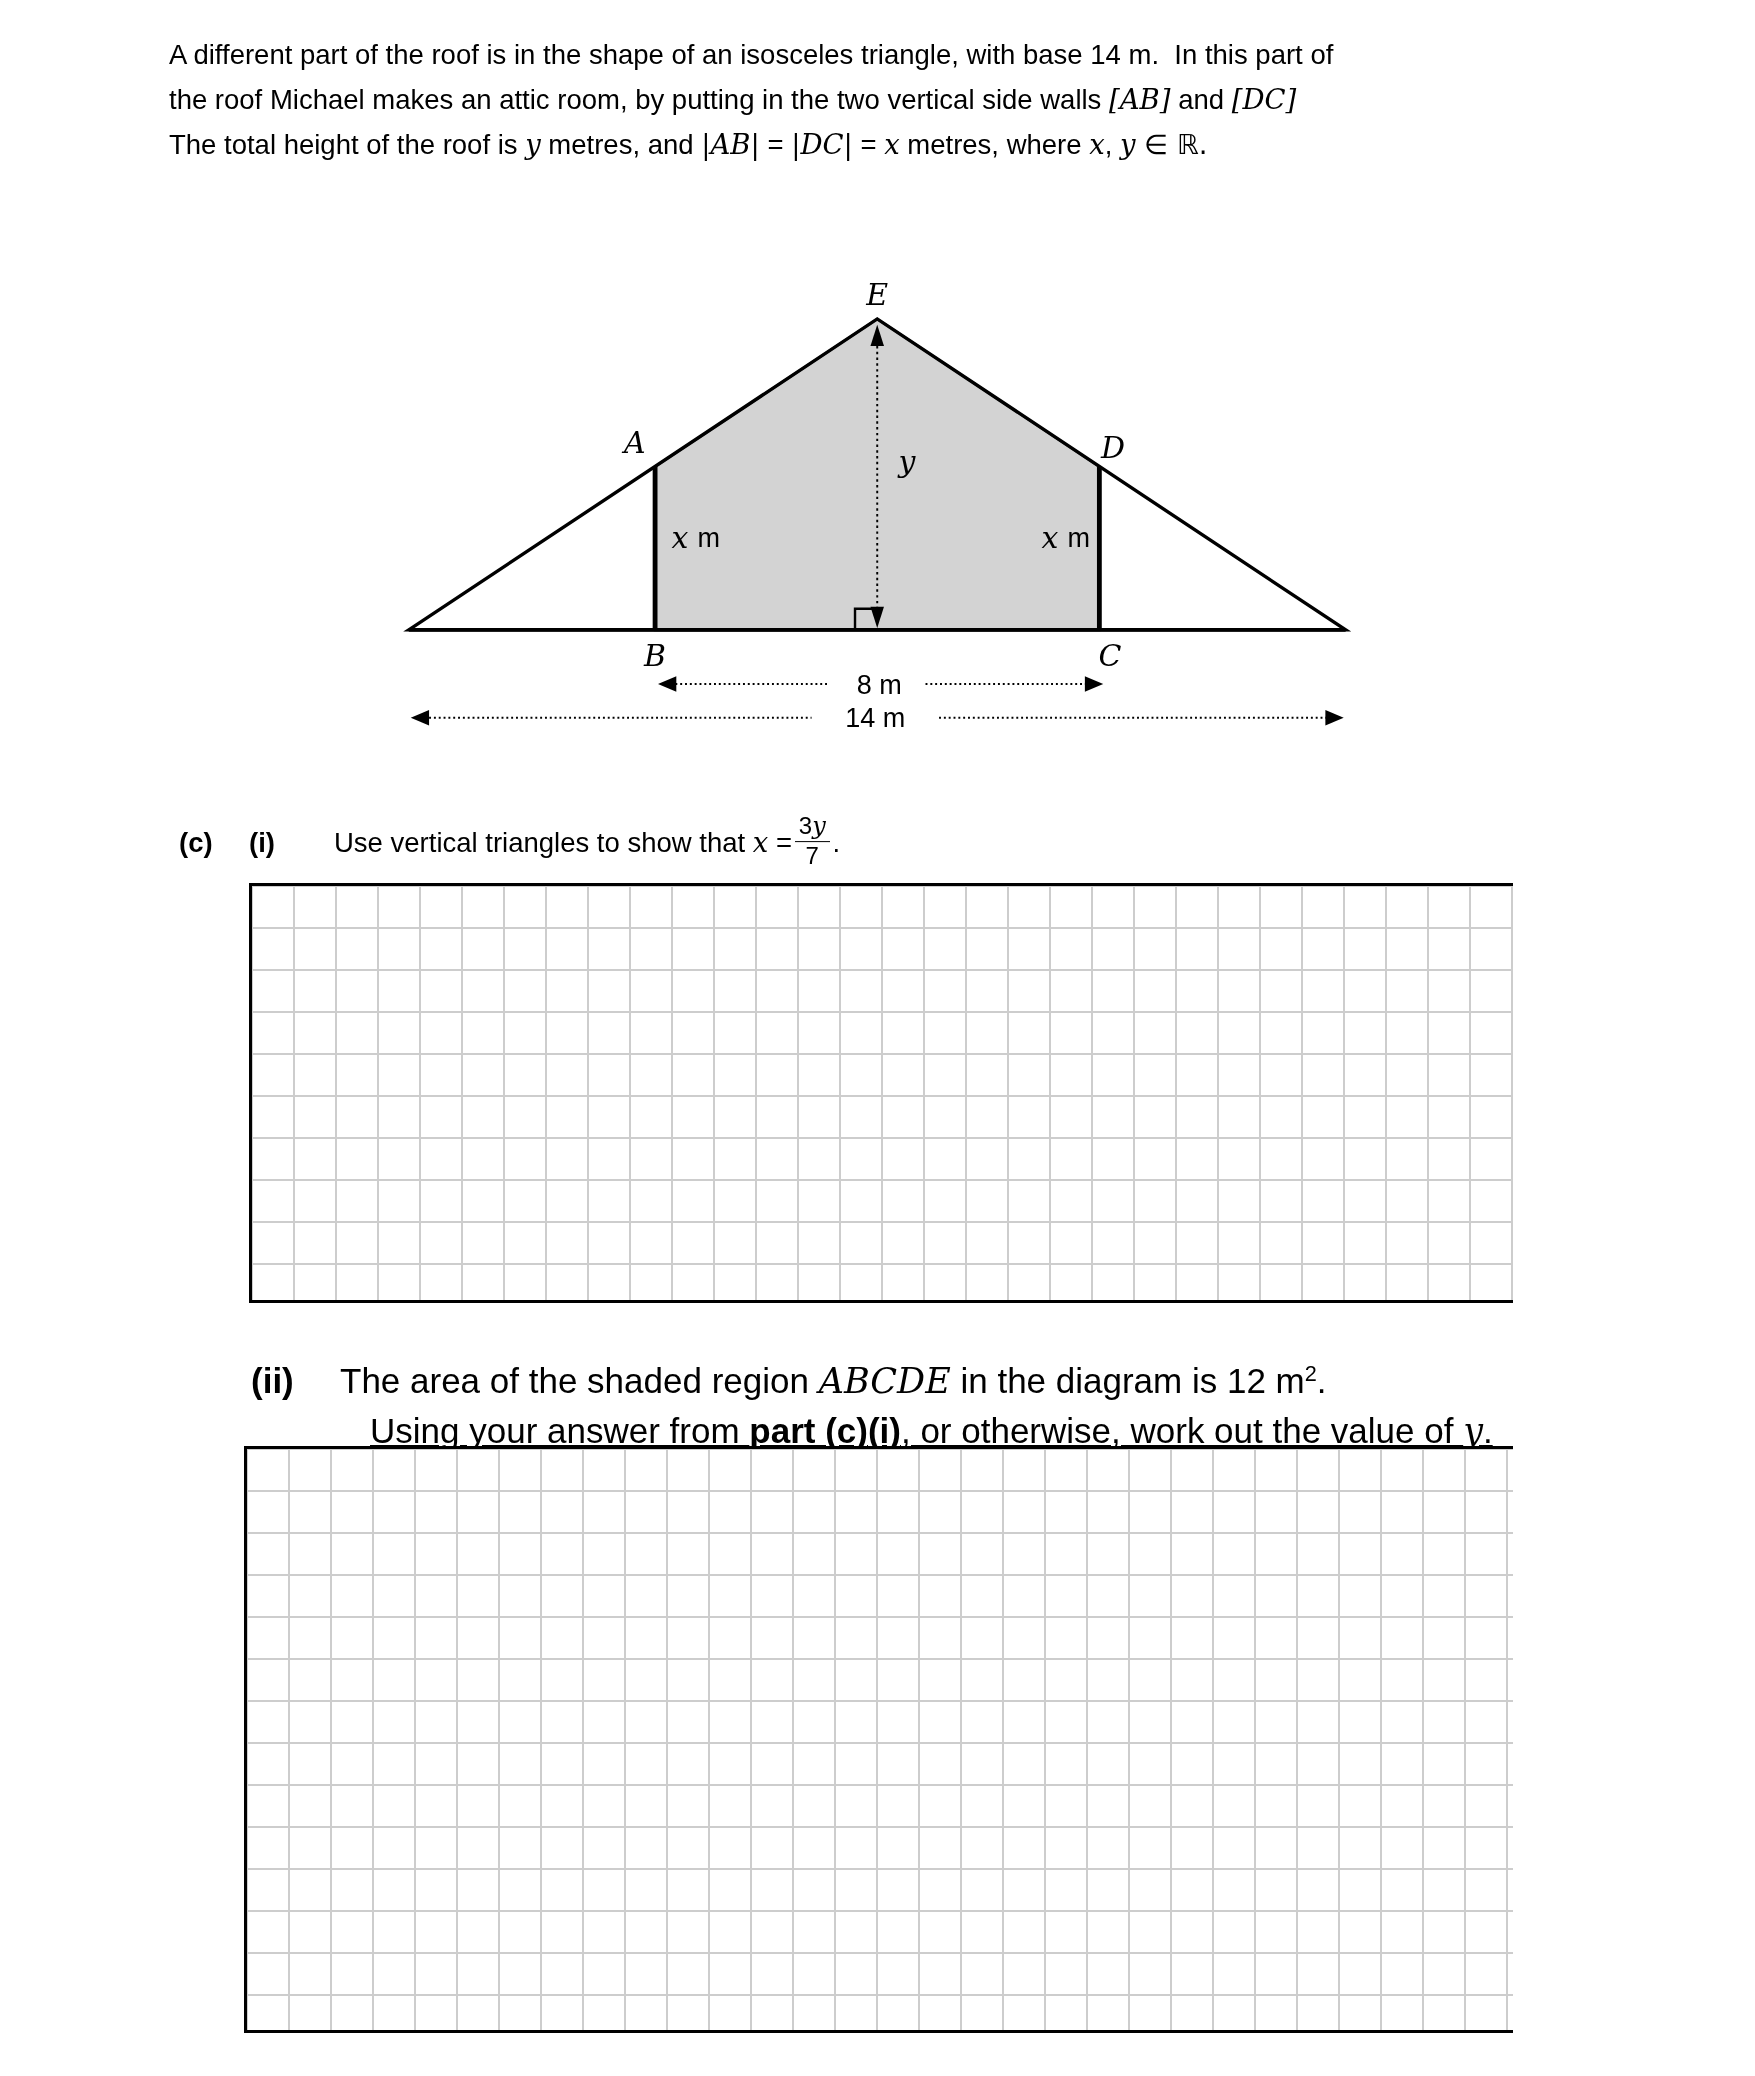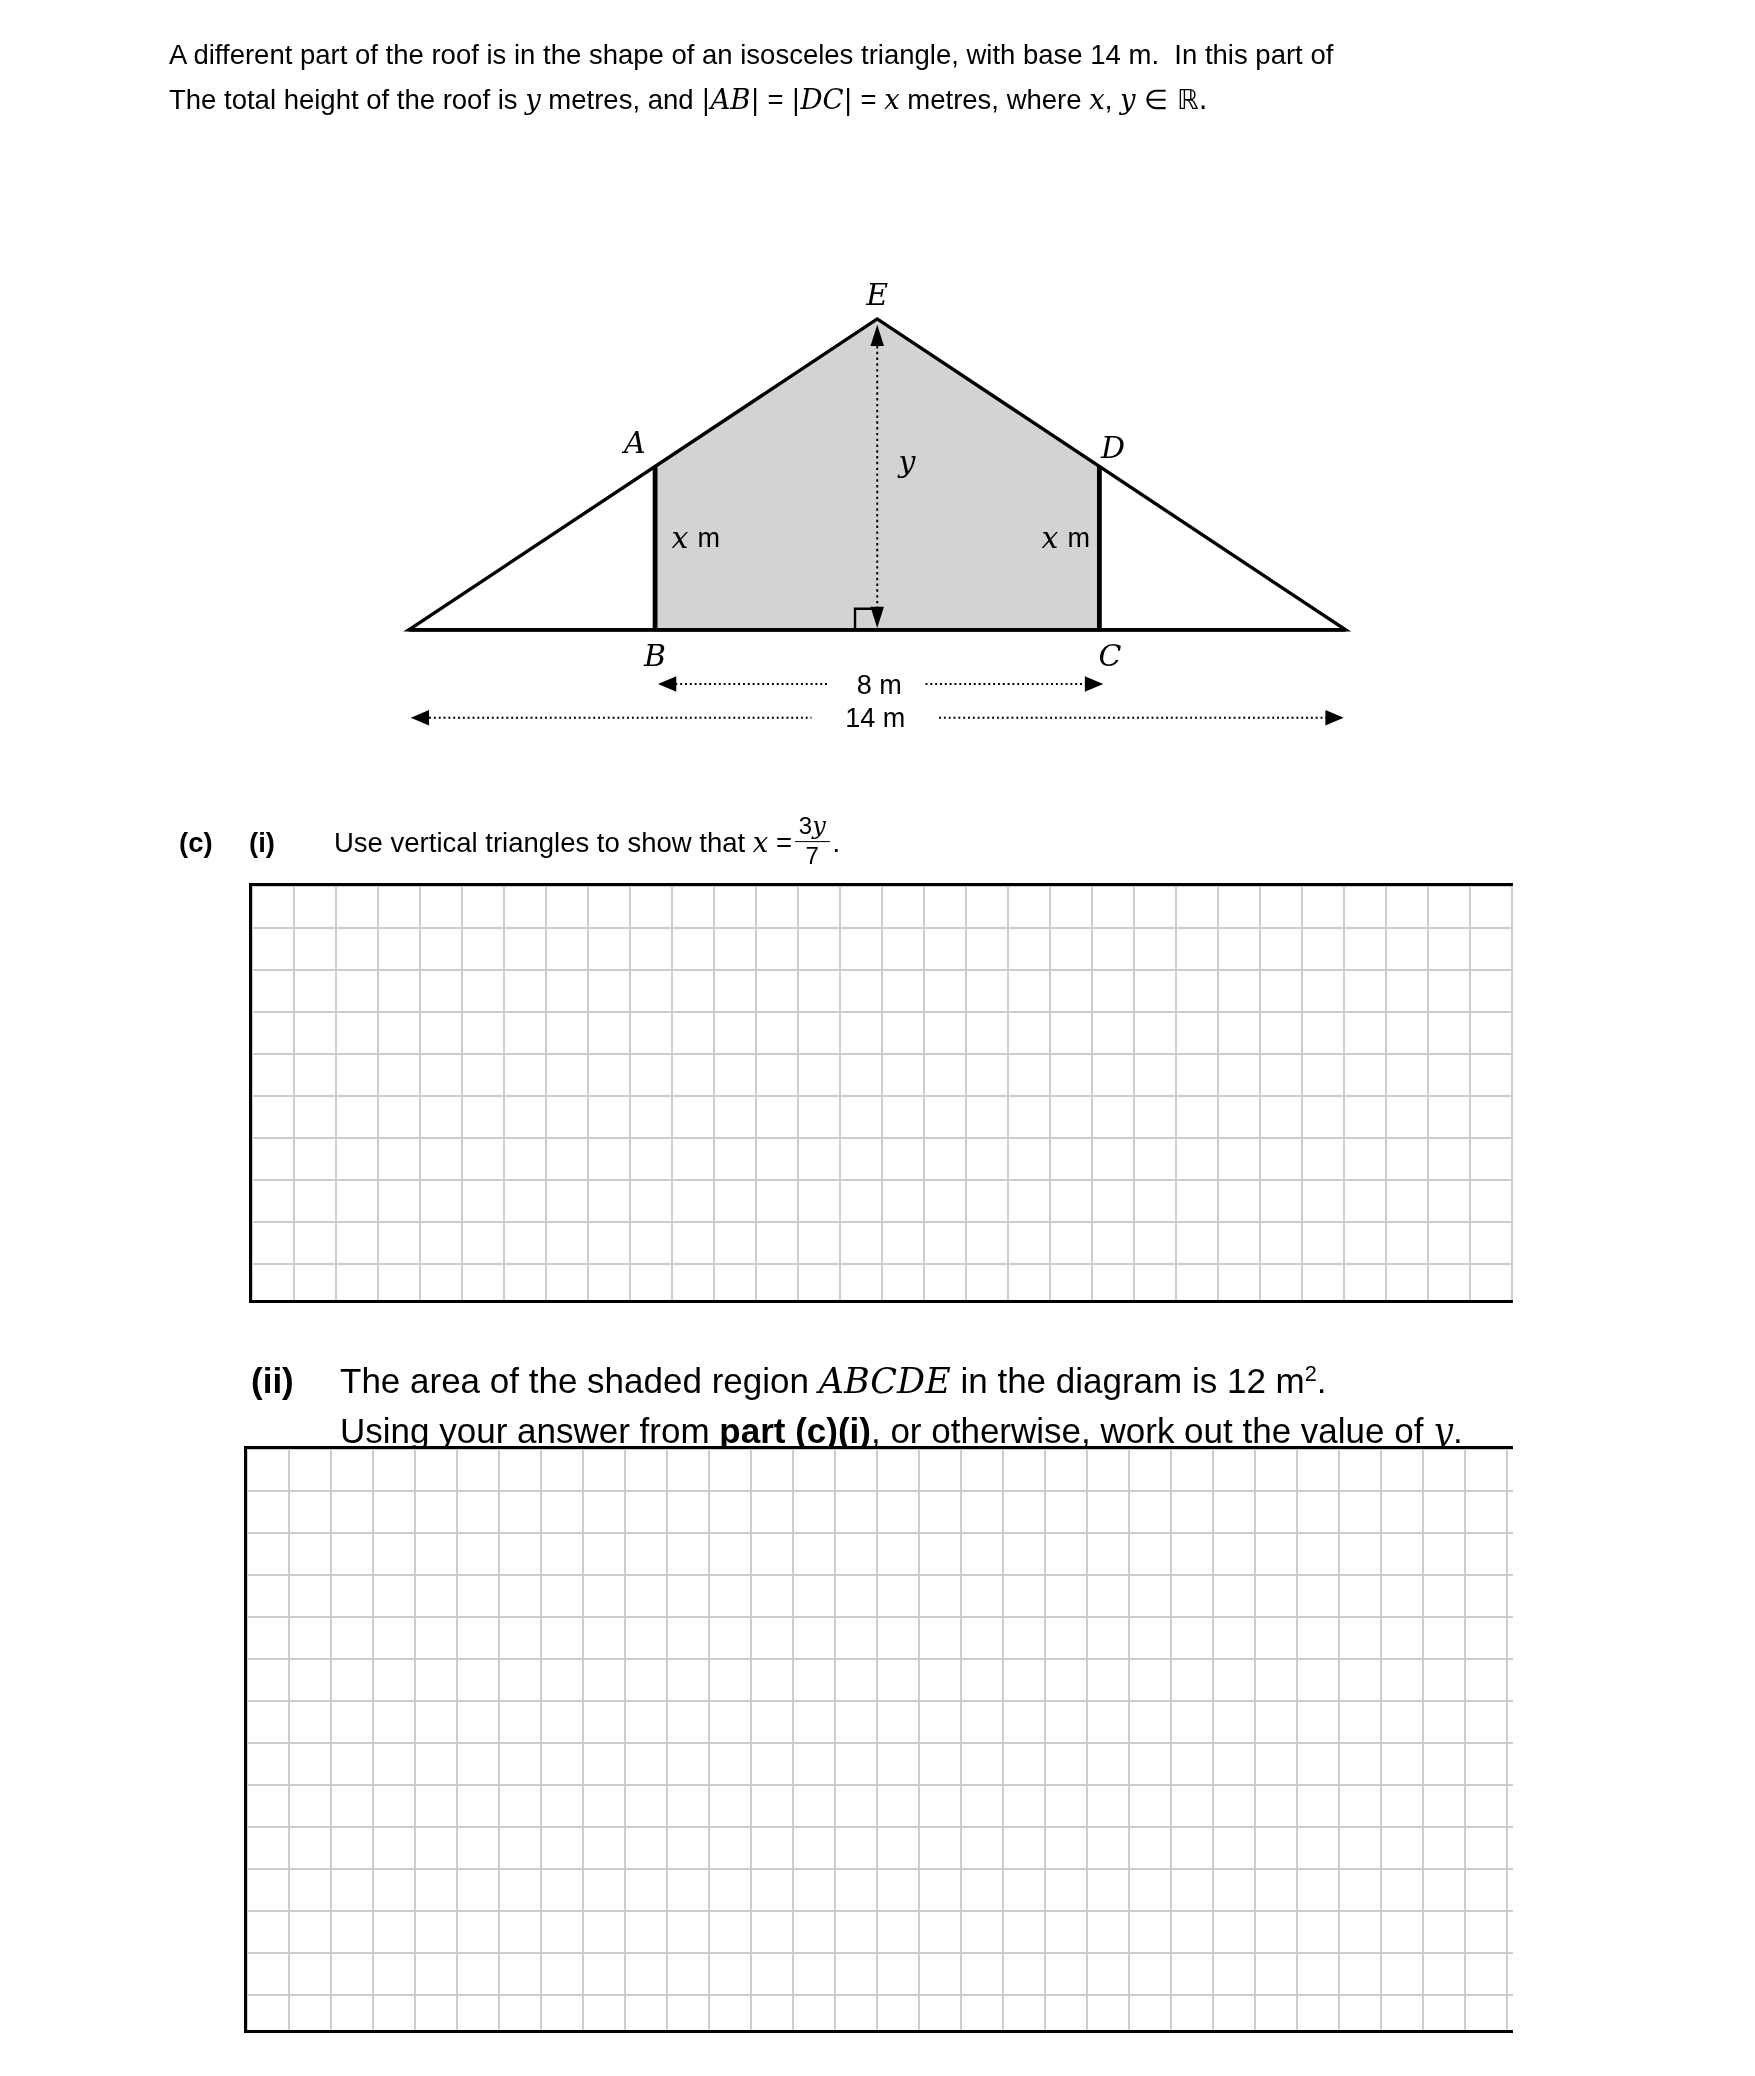--- a/index.html
+++ b/index.html
@@ -51,29 +51,30 @@
   }
   .grid-1 { left:249px; top:883px;  width:1339px; height:420px; }
   .grid-2 { left:244px; top:1446px; width:1337px; height:587px; }
 
   
   .part2 {
     position:absolute; left:251px; top:1358px; width:1294px;
     font-size:35px; line-height:45px;
   }
   .part2 .lbl-ii { display:inline-block; width:89px; font-weight:bold; }
-  .part2 .line2  { margin-left:89px; }
+  .part2 .line2  { margin-left:119px;text-decoration:underline; }
 </style>
 </head>
 <body>
 
 <div class="page">
 
   <div class="intro">
     <div><span class="seg-r">A different part of the roof is in the shape of an isosceles triangle, with base 14 m.&nbsp; In this part of</span></div>
+    <div><span class="seg-r">the roof Michael makes an attic room, by putting in the two vertical side walls </span><span class="seg-i">[AB]</span><span class="seg-r"> and </span><span class="seg-i">[DC]</span></div>
     <div><span class="seg-r">The total height of the roof is </span><span class="seg-i">y</span><span class="seg-r"> metres, and </span><span class="seg-i">|AB|</span><span class="seg-r"> = </span><span class="seg-i">|DC|</span><span class="seg-r"> = </span><span class="seg-i">x</span><span class="seg-r"> metres, where </span><span class="seg-i">x</span><span class="seg-r">, </span><span class="seg-i">y</span><span class="seg-bb"> ∈ ℝ.</span></div>
   </div>
 
   <svg class="diagram" width="1159" height="483" viewBox="300 268 1200 500">
 
     <polygon points="678,483 678,652 1138,652 1138,483 908,330" stroke="#4d4d4d" stroke-width="2.5" fill="#d3d3d3"></polygon>
 
     <polygon points="423,652 908,330 1393,652" fill="none" stroke="#000" stroke-width="3.5" stroke-linejoin="miter"></polygon>
     <line x1="423" y1="652" x2="1393" y2="652" stroke="#000" stroke-width="4"></line>
 

